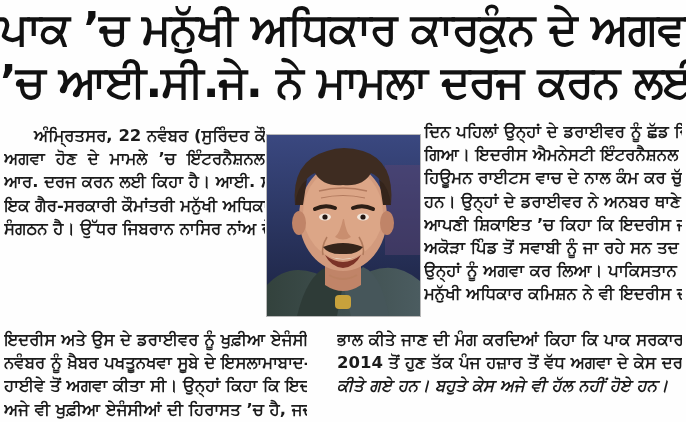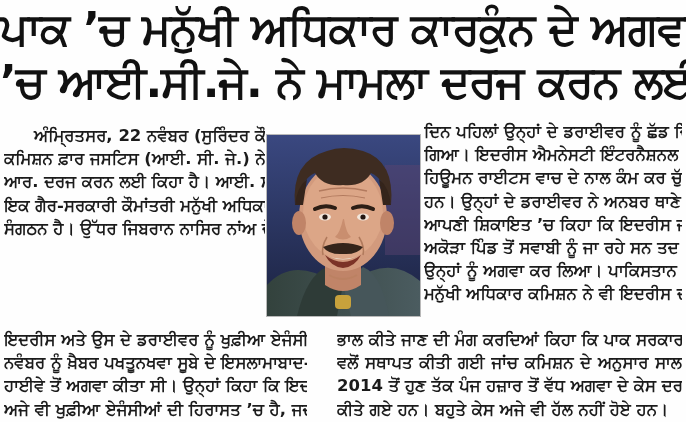--- a/index.html
+++ b/index.html
@@ -9,21 +9,21 @@
   }
   .headline{
     position:absolute;top:2px;left:0;width:686px;text-align:center;
     font-weight:700;font-size:44px;line-height:53px;color:#111;
     letter-spacing:-1px;white-space:nowrap;
   }
   .hline{width:686px;overflow:hidden;}
   .col{position:absolute;font-size:16.5px;line-height:23.2px;font-weight:600;color:#1b1b1b;}
   .line{text-align:justify;text-align-last:justify;white-space:nowrap;overflow:hidden;height:23.2px;}
   .line.indent{text-indent:30px;}
-  .line.lastline{text-align-last:left;}
+  .line.lastline{text-align-last:left;font-style:italic;}
   .left-col{top:124px;left:4px;width:261px;}
   .right-col{top:120px;left:424px;width:258px;}
   .bottom-left{top:328px;left:4px;width:303px;}
   .bottom-right{top:328px;left:337px;width:345px;}
   .photo-frame{
     position:absolute;left:267px;top:135px;width:153px;height:181px;
     background:#1e2545;outline:1px solid #b9b9b9;
   }
   .photo-frame svg{display:block;}
 </style>
@@ -32,21 +32,21 @@
 
 <div class="page">
 
   <div class="headline">
     <div class="hline">ਪਾਕ ’ਚ ਮਨੁੱਖੀ ਅਧਿਕਾਰ ਕਾਰਕੁੰਨ ਦੇ ਅਗਵਾ ਮਾਮਲੇ</div>
     <div class="hline">’ਚ ਆਈ.ਸੀ.ਜੇ. ਨੇ ਮਾਮਲਾ ਦਰਜ ਕਰਨ ਲਈ ਕਿਹਾ</div>
   </div>
 
   <div class="col left-col">
     <div class="line indent">ਅੰਮ੍ਰਿਤਸਰ, 22 ਨਵੰਬਰ (ਸੁਰਿੰਦਰ ਕੌਛੜ)-</div>
-    <div class="line">ਕਮਿਸ਼ਨ ਫ਼ਾਰ ਜਸਟਿਸ (ਆਈ. ਸੀ. ਜੇ.) ਨੇ</div>
+    <div class="line">ਅਗਵਾ ਹੋਣ ਦੇ ਮਾਮਲੇ ’ਚ ਇੰਟਰਨੈਸ਼ਨਲ</div>
     <div class="line">ਆਰ. ਦਰਜ ਕਰਨ ਲਈ ਕਿਹਾ ਹੈ। ਆਈ. ਸੀ. ਜੇ.</div>
     <div class="line">ਇਕ ਗੈਰ-ਸਰਕਾਰੀ ਕੌਮਾਂਤਰੀ ਮਨੁੱਖੀ ਅਧਿਕਾਰ</div>
     <div class="line">ਸੰਗਠਨ ਹੈ। ਉੱਧਰ ਜਿਬਰਾਨ ਨਾਸਿਰ ਨਾਂਅ ਦੇ</div>
   </div>
 
   <div class="photo-frame">
     <svg width="153" height="181" viewBox="0 0 153 181" xmlns="http://www.w3.org/2000/svg">
       <defs>
         <linearGradient id="bg" x1="0" y1="0" x2="0" y2="1">
           <stop offset="0" stop-color="#3a4880"></stop>
@@ -115,18 +115,17 @@
 
   <div class="col bottom-left">
     <div class="line">ਇਦਰੀਸ ਅਤੇ ਉਸ ਦੇ ਡਰਾਈਵਰ ਨੂੰ ਖੁਫ਼ੀਆ ਏਜੰਸੀਆਂ ਨੇ 13</div>
     <div class="line">ਨਵੰਬਰ ਨੂੰ ਖ਼ੈਬਰ ਪਖਤੂਨਖਵਾ ਸੂਬੇ ਦੇ ਇਸਲਾਮਾਬਾਦ-ਪਿਸ਼ਾਵਰ</div>
     <div class="line">ਹਾਈਵੇ ਤੋਂ ਅਗਵਾ ਕੀਤਾ ਸੀ। ਉਨ੍ਹਾਂ ਕਿਹਾ ਕਿ ਇਦਰੀਸ ਖਟਕ</div>
     <div class="line">ਅਜੇ ਵੀ ਖੁਫ਼ੀਆ ਏਜੰਸੀਆਂ ਦੀ ਹਿਰਾਸਤ ’ਚ ਹੈ, ਜਦਕਿ ਤਿੰਨ</div>
   </div>
 
   <div class="col bottom-right">
     <div class="line">ਭਾਲ ਕੀਤੇ ਜਾਣ ਦੀ ਮੰਗ ਕਰਦਿਆਂ ਕਿਹਾ ਕਿ ਪਾਕ ਸਰਕਾਰ</div>
-    <div class="line">ਵਲੋਂ ਸਥਾਪਤ ਕੀਤੀ ਗਈ ਜਾਂਚ ਕਮਿਸ਼ਨ ਦੇ ਅਨੁਸਾਰ ਸਾਲ</div>
     <div class="line">2014 ਤੋਂ ਹੁਣ ਤੱਕ ਪੰਜ ਹਜ਼ਾਰ ਤੋਂ ਵੱਧ ਅਗਵਾ ਦੇ ਕੇਸ ਦਰਜ</div>
     <div class="line lastline">ਕੀਤੇ ਗਏ ਹਨ। ਬਹੁਤੇ ਕੇਸ ਅਜੇ ਵੀ ਹੱਲ ਨਹੀਂ ਹੋਏ ਹਨ।</div>
   </div>
 
 </div>
 
 </body></html>

